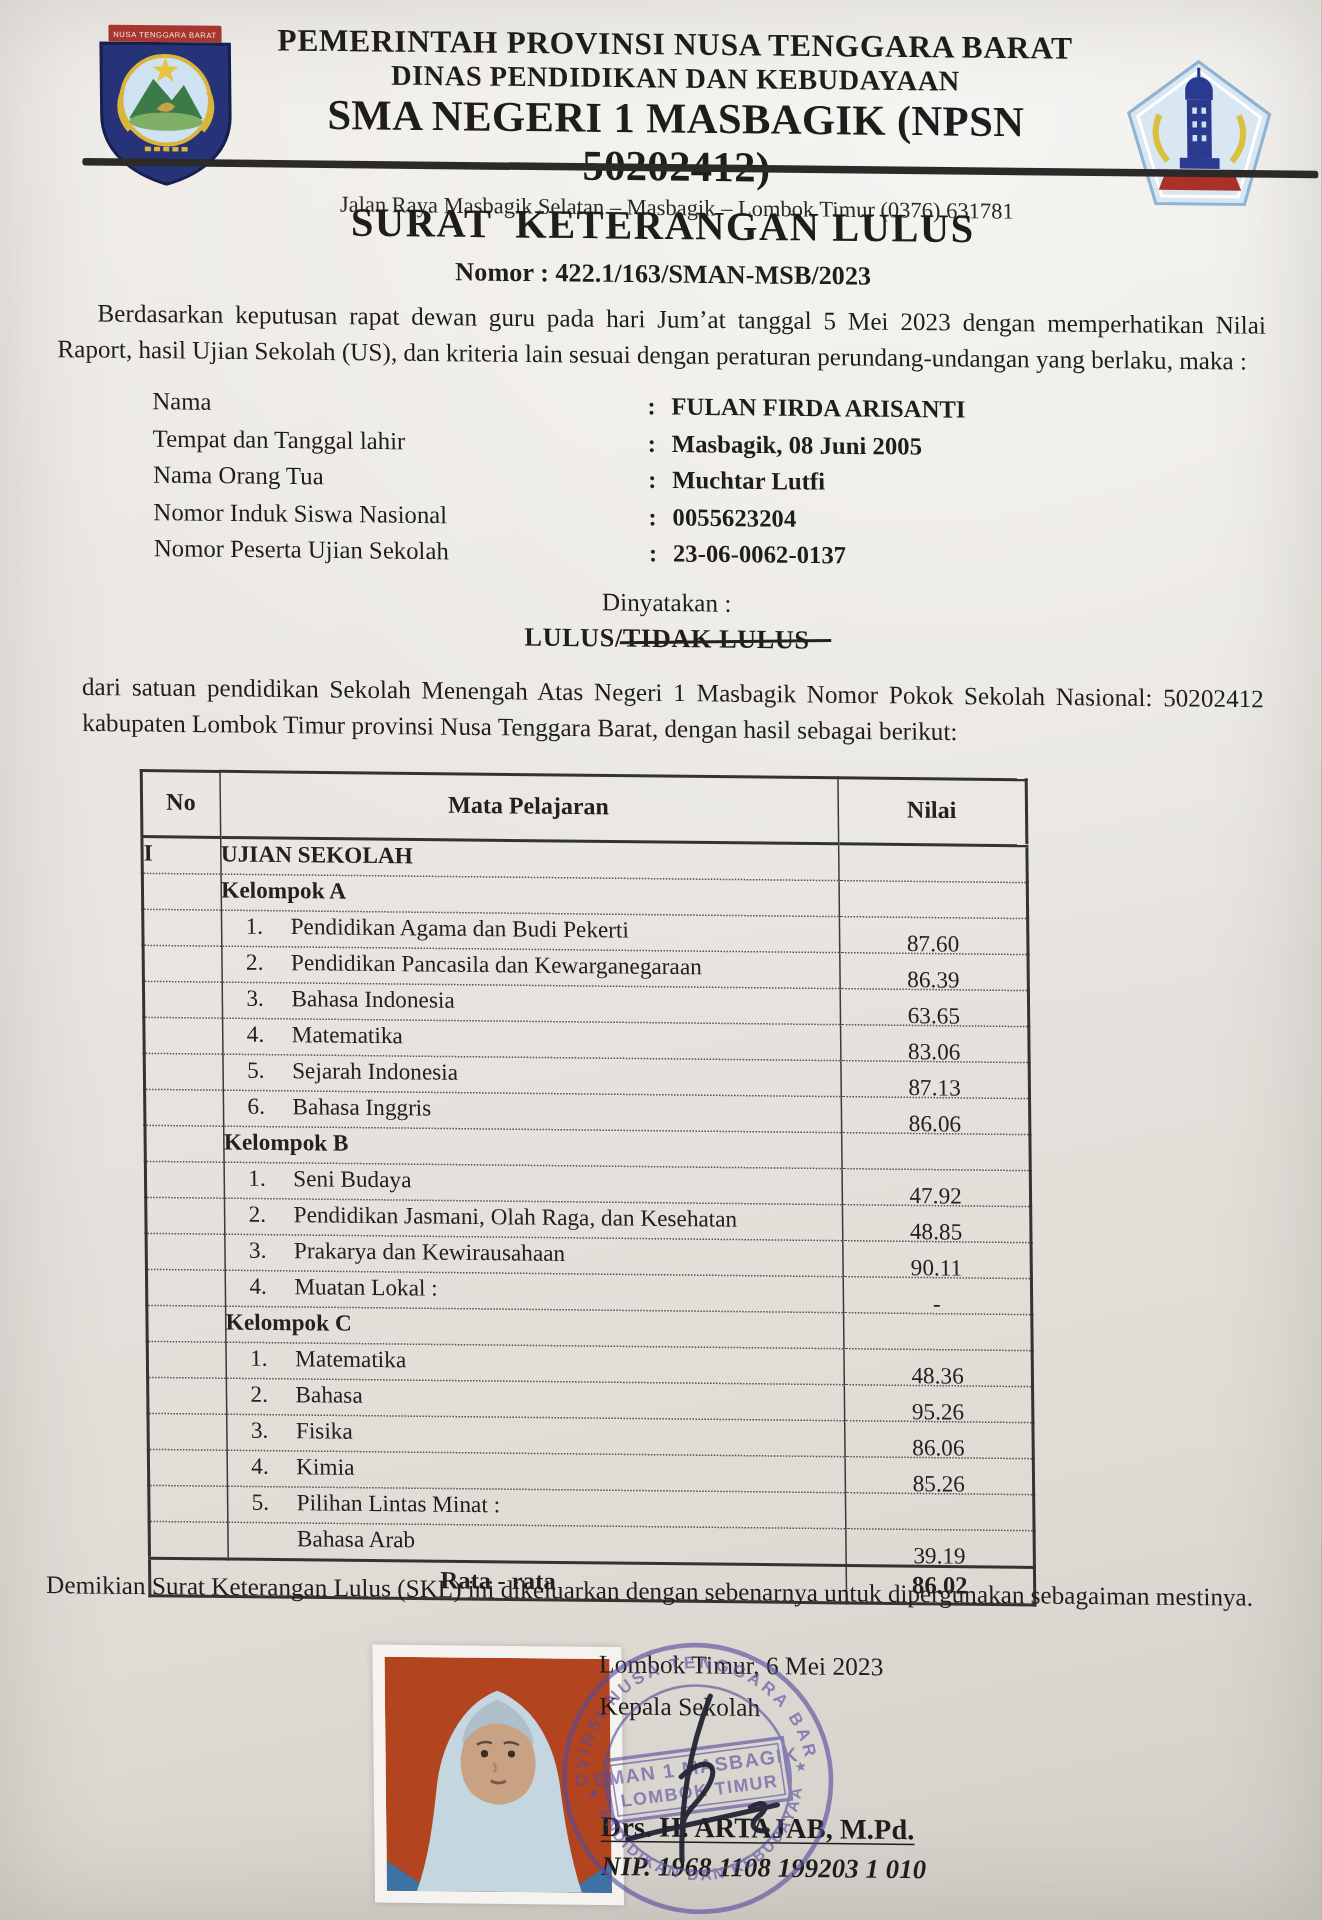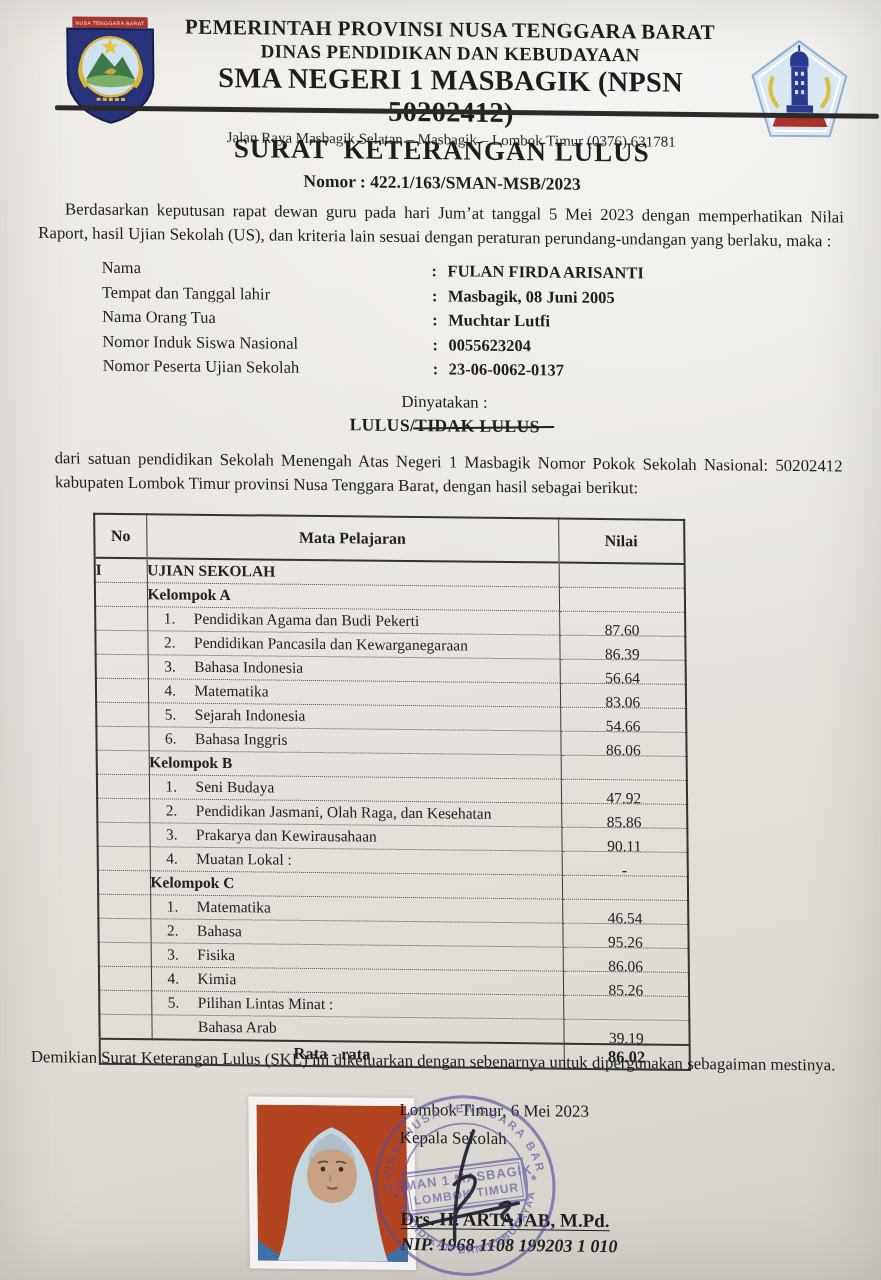--- a/index.html
+++ b/index.html
@@ -203,71 +203,71 @@
             <td class="score"><span class="sval">87.60</span></td>
           </tr>
           <tr class="row-subject">
             <td class="no"></td>
             <td class="subj"><span class="num">2.</span><span class="sname">Pendidikan Pancasila dan Kewarganegaraan</span></td>
             <td class="score"><span class="sval">86.39</span></td>
           </tr>
           <tr class="row-subject">
             <td class="no"></td>
             <td class="subj"><span class="num">3.</span><span class="sname">Bahasa Indonesia</span></td>
-            <td class="score"><span class="sval">56.64</span></td>
+            <td class="score"><span class="sval">63.65</span></td>
           </tr>
           <tr class="row-subject">
             <td class="no"></td>
             <td class="subj"><span class="num">4.</span><span class="sname">Matematika</span></td>
             <td class="score"><span class="sval">83.06</span></td>
           </tr>
           <tr class="row-subject">
             <td class="no"></td>
             <td class="subj"><span class="num">5.</span><span class="sname">Sejarah Indonesia</span></td>
-            <td class="score"><span class="sval">54.66</span></td>
+            <td class="score"><span class="sval">87.13</span></td>
           </tr>
           <tr class="row-subject">
             <td class="no"></td>
             <td class="subj"><span class="num">6.</span><span class="sname">Bahasa Inggris</span></td>
             <td class="score"><span class="sval">86.06</span></td>
           </tr>
           <tr class="row-group">
             <td class="no"></td>
             <td class="subj b">Kelompok B</td>
             <td class="score"></td>
           </tr>
           <tr class="row-subject">
             <td class="no"></td>
             <td class="subj"><span class="num">1.</span><span class="sname">Seni Budaya</span></td>
             <td class="score"><span class="sval">47.92</span></td>
           </tr>
           <tr class="row-subject">
             <td class="no"></td>
             <td class="subj"><span class="num">2.</span><span class="sname">Pendidikan Jasmani, Olah Raga, dan Kesehatan</span></td>
-            <td class="score"><span class="sval">85.86</span></td>
+            <td class="score"><span class="sval">48.85</span></td>
           </tr>
           <tr class="row-subject">
             <td class="no"></td>
             <td class="subj"><span class="num">3.</span><span class="sname">Prakarya dan Kewirausahaan</span></td>
             <td class="score"><span class="sval">90.11</span></td>
           </tr>
           <tr class="row-subject">
             <td class="no"></td>
             <td class="subj"><span class="num">4.</span><span class="sname">Muatan Lokal :</span></td>
             <td class="score"><span class="sval">-</span></td>
           </tr>
           <tr class="row-group">
             <td class="no"></td>
             <td class="subj b">Kelompok C</td>
             <td class="score"></td>
           </tr>
           <tr class="row-subject">
             <td class="no"></td>
             <td class="subj"><span class="num">1.</span><span class="sname">Matematika</span></td>
-            <td class="score"><span class="sval">46.54</span></td>
+            <td class="score"><span class="sval">48.36</span></td>
           </tr>
           <tr class="row-subject">
             <td class="no"></td>
             <td class="subj"><span class="num">2.</span><span class="sname">Bahasa</span></td>
             <td class="score"><span class="sval">95.26</span></td>
           </tr>
           <tr class="row-subject">
             <td class="no"></td>
             <td class="subj"><span class="num">3.</span><span class="sname">Fisika</span></td>
             <td class="score"><span class="sval">86.06</span></td>

